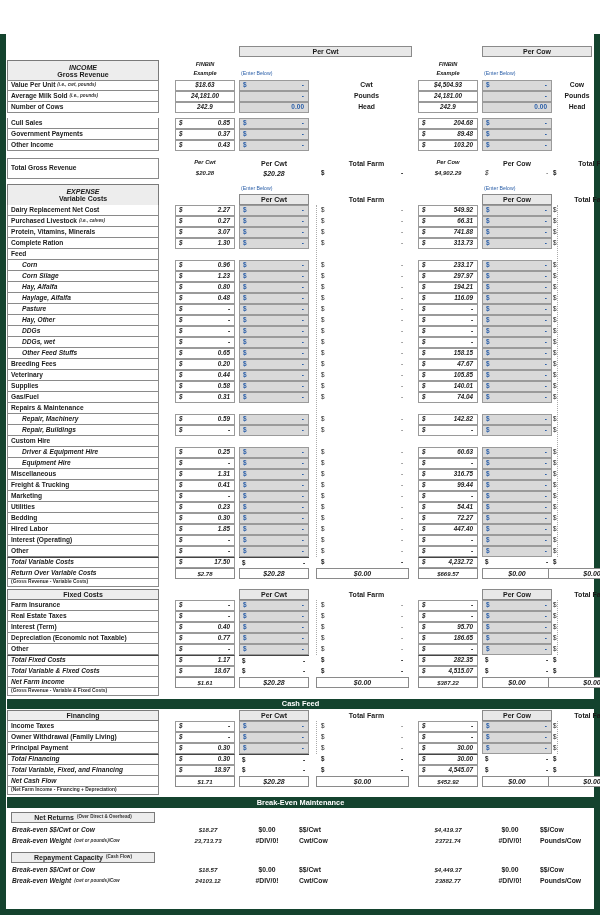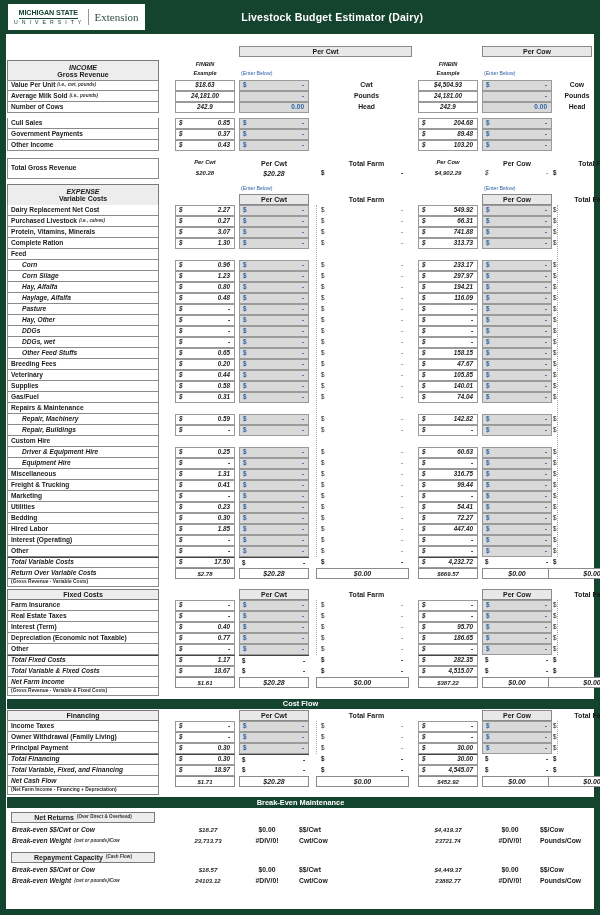--- a/index.html
+++ b/index.html
@@ -144,30 +144,20 @@
   .dots {
     position: absolute;
     border-left: 1px dotted #aaa;
   }
 </style>
 </head>
 <body>
 
 <div id="sheet">
 
-  <div class="titlebar">
-    <div class="logo">
-      <div class="logo-msu">
-        <div class="l1">MICHIGAN STATE</div>
-        <div class="l2">U N I V E R S I T Y</div>
-      </div>
-      <div class="logo-ext">Extension</div>
-    </div>
-    <div class="title-text">Livestock Budget Estimator (Dairy)</div>
-  </div>
   <div class="rail-l"></div>
   <div class="rail-r"></div>
   <div class="rail-bottom"></div>
 
   <div id="grid">
       <div class="c hdr" style="left: 239px; top: 46px; width: 173px; height: 11px;">
         <span>Per Cwt</span>
       </div>
       <div class="c hdr" style="left: 482px; top: 46px; width: 110px; height: 11px;">
         <span>Per Cow</span>
@@ -1295,21 +1285,21 @@
         <span style="position: absolute; left: 3px;">$</span>
       </div>
       <div class="c bx lbl ital" style="left: 7px; top: 677px; width: 152px; height: 11px; border-top: none;">Net Farm Income</div>
       <div class="c bx ctr finbin" style="left: 175px; top: 677px; width: 60px; height: 11px; font-size: 6px;">$1.61</div>
       <div class="c bx ctr bold ital" style="left: 239px; top: 677px; width: 70px; height: 11px; font-size: 7px;">$20.28</div>
       <div class="c bx ctr bold ital" style="left: 316px; top: 677px; width: 93px; height: 11px; font-size: 7px;">$0.00</div>
       <div class="c bx ctr finbin" style="left: 418px; top: 677px; width: 60px; height: 11px; font-size: 6px;">$387.22</div>
       <div class="c bx ctr bold ital" style="left: 482px; top: 677px; width: 70px; height: 11px; font-size: 7px;">$0.00</div>
       <div class="c bx ctr bold ital" style="left: 548px; top: 677px; width: 88px; height: 11px; font-size: 7px;">$0.00</div>
       <div class="c bx note" style="left: 7px; top: 688px; width: 152px; height: 8px; border-top: none;">(Gross Revenue - Variable &amp; Fixed Costs)</div>
-      <div class="c banner" style="left: 7px; top: 699px; width: 587px; height: 10px;">Cost Flow</div>
+      <div class="c banner" style="left: 7px; top: 699px; width: 587px; height: 10px;">Cash Feed</div>
       <div class="c secthdr" style="left: 7px; top: 710px; width: 152px; height: 11px;">Financing</div>
       <div class="c hdr" style="left: 239px; top: 710px; width: 70px; height: 11px;">Per Cwt</div>
       <div class="c plain ctr bold" style="left: 324px; top: 710px; width: 85px; font-size: 7px; height: 11px;">Total Farm</div>
       <div class="c hdr" style="left: 482px; top: 710px; width: 70px; height: 11px;">Per Cow</div>
       <div class="c plain ctr bold" style="left: 548px; top: 710px; width: 88px; font-size: 7px; height: 11px;">Total Farm</div>
       <div class="c bx lbl" style="left: 7px; top: 721px; width: 152px; height: 11px; border-top: none;">Income Taxes</div>
       <div class="c val finbin " style="left: 175px; top: 721px; width: 60px; height: 11px;;position:absolute">
         <span style="position: absolute; left: 3px;">$</span>
         <span style="position: absolute; right: 4px;">-</span>
       </div>

